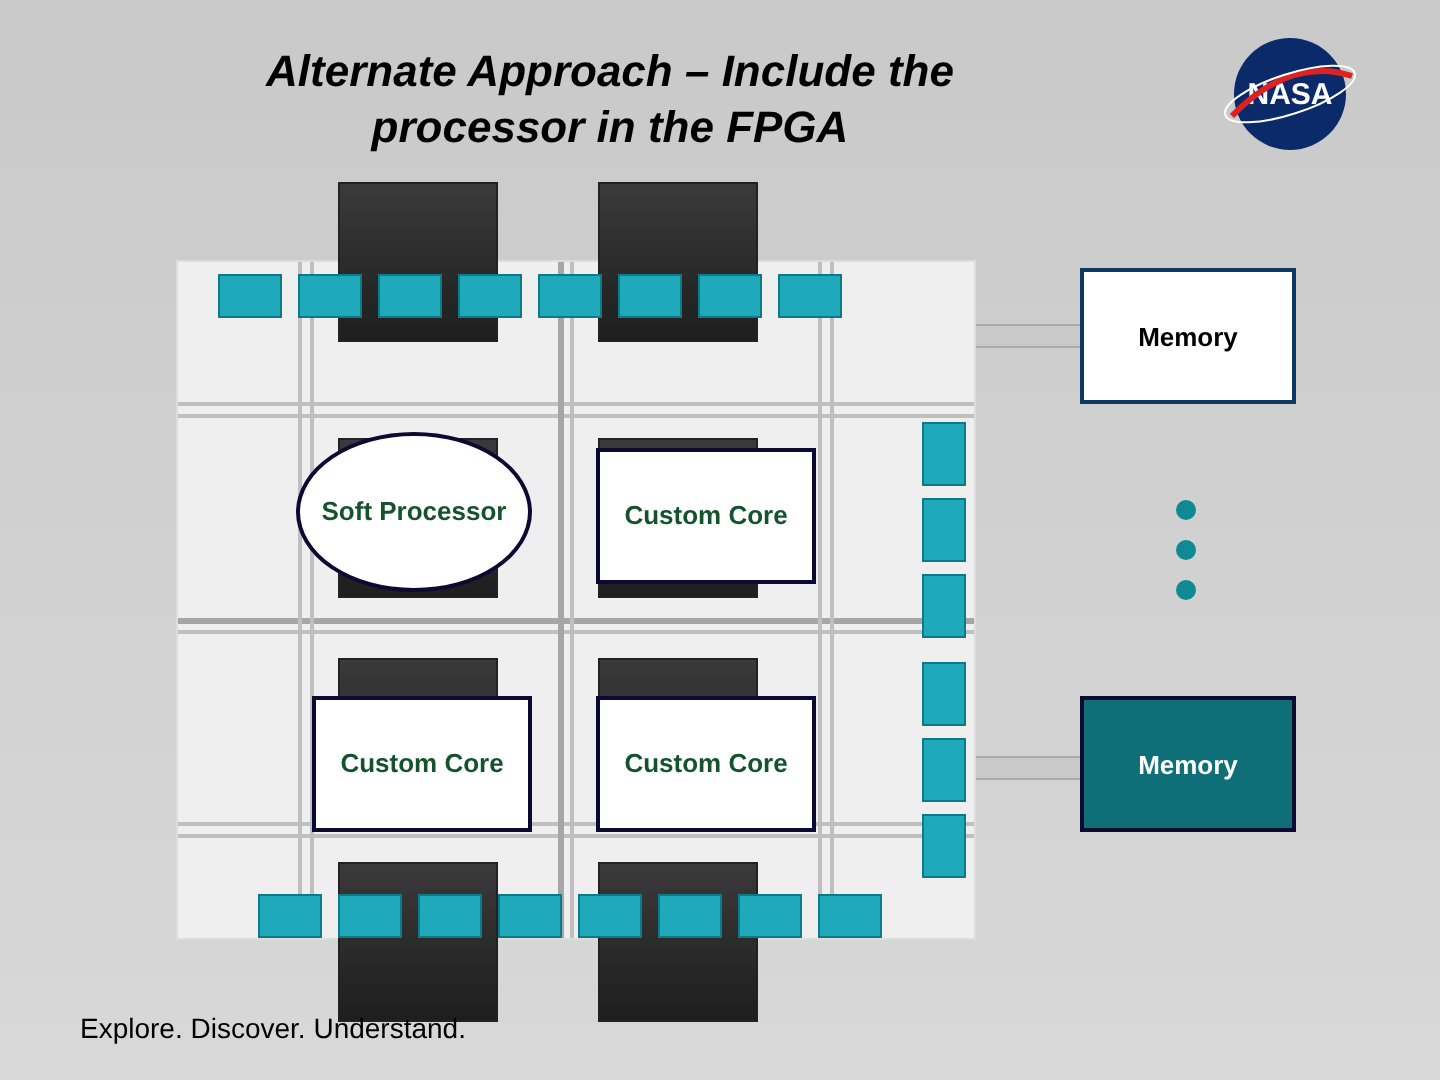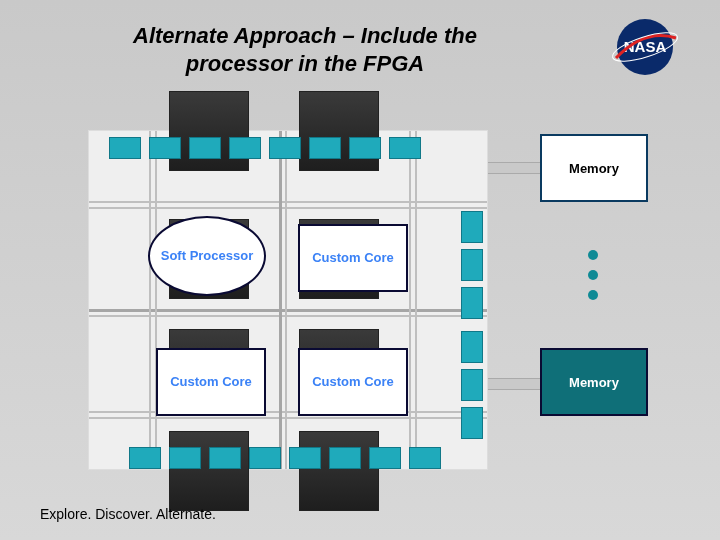--- a/index.html
+++ b/index.html
@@ -83,21 +83,21 @@
   
   .overlay {
     position: absolute;
     display: flex;
     align-items: center;
     justify-content: center;
     text-align: center;
     font-weight: bold;
     font-size: 13px;
     line-height: 1.2;
-    color: #3b82f6;
+    color: #14532d;
   }
   .overlay.white {
     background: #fff;
     border: 2px solid #0a0a33;
   }
   .overlay.ellipse {
     border-radius: 50%;
     width: 118px;
     height: 80px;
   }
@@ -242,13 +242,13 @@
   <div class="mem-bot" style="left:452px; top:218px;">
     <span>Memory</span>
   </div>
 
   <div class="dot" style="left:500px; top:120px;"></div>
   <div class="dot" style="left:500px; top:140px;"></div>
   <div class="dot" style="left:500px; top:160px;"></div>
 
 </div>
 
-<div class="footer">Explore. Discover. Alternate.</div>
+<div class="footer">Explore. Discover. Understand.</div>
 
 </body></html>

